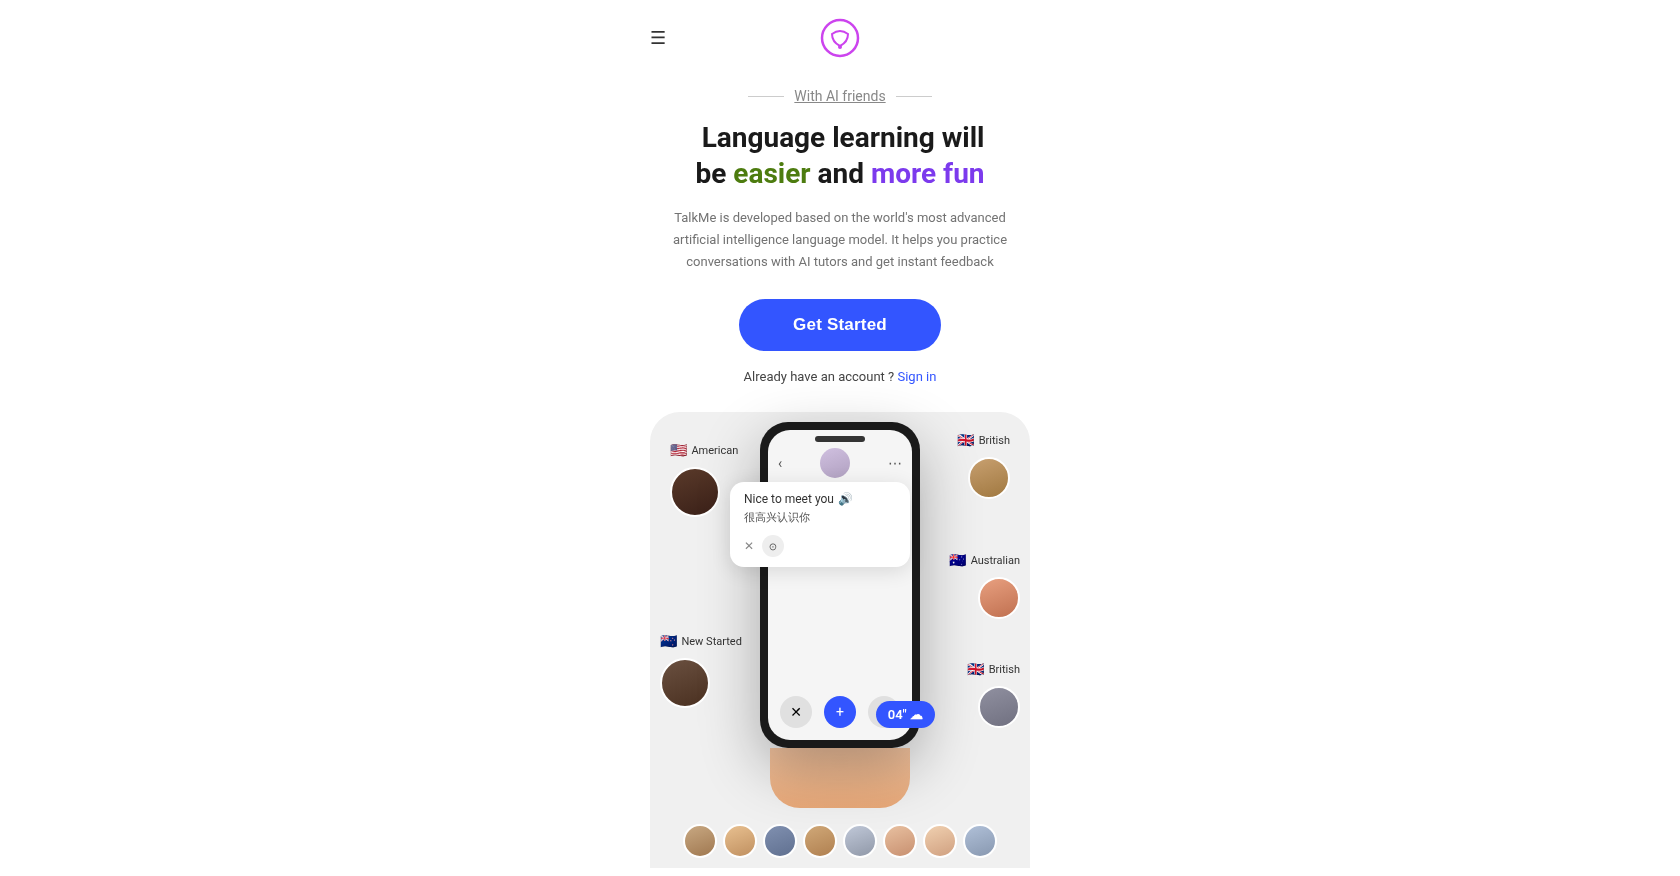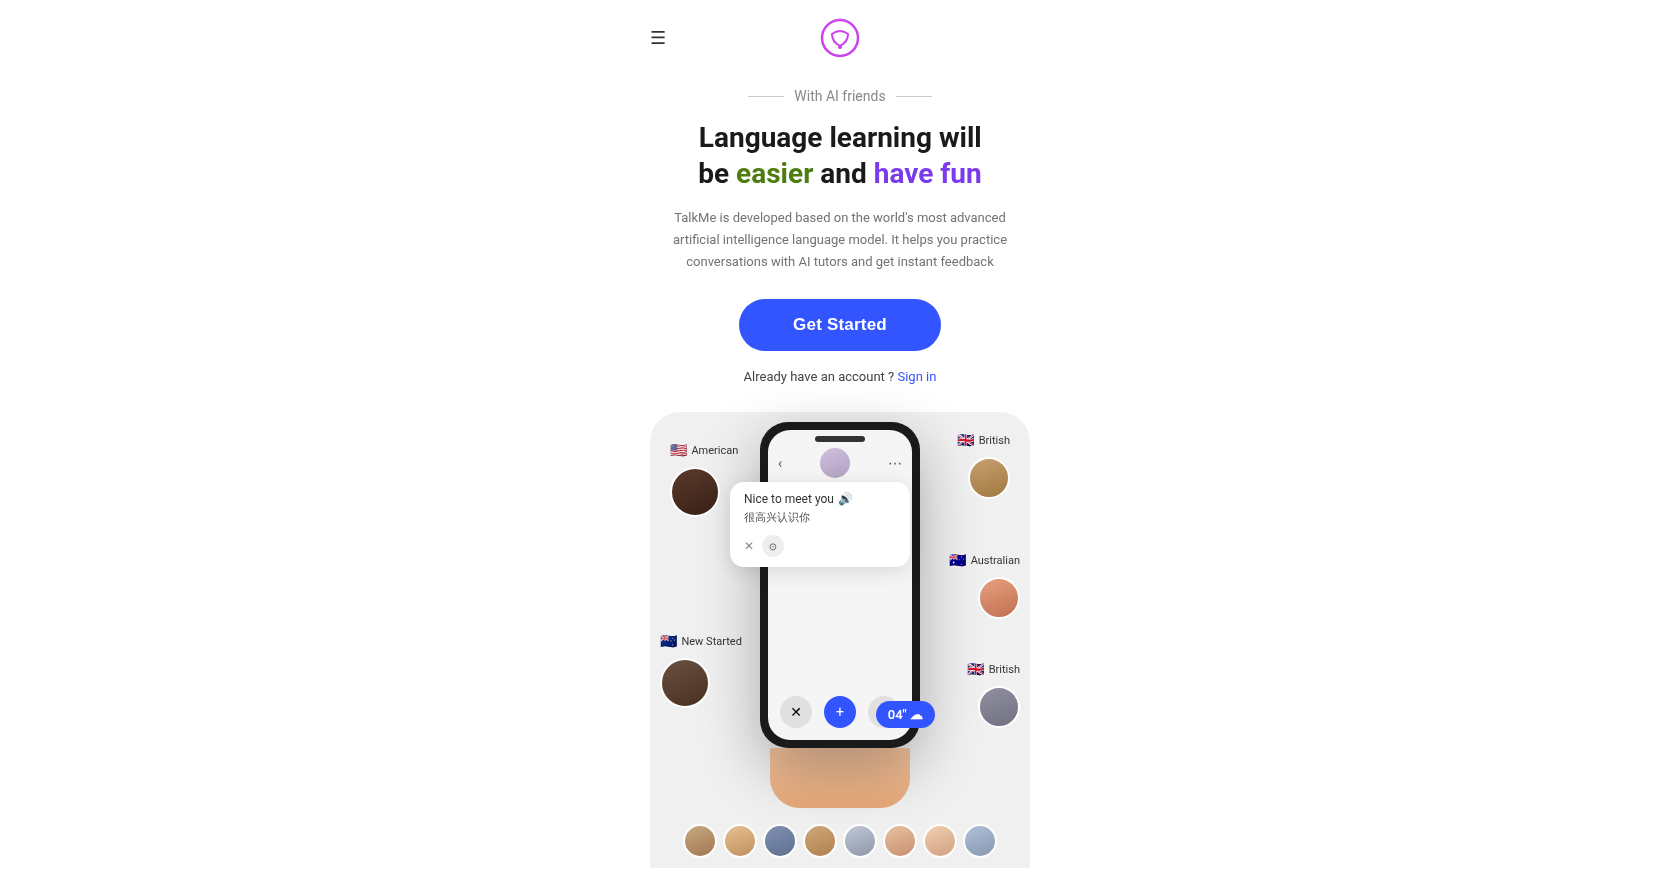--- a/index.html
+++ b/index.html
@@ -47,20 +47,21 @@
       width: 400px;
     }
 
     .tagline-row {
       display: flex;
       align-items: center;
       gap: 10px;
       margin-bottom: 16px;
       color: #888;
       font-size: 14px;
+      text-decoration: underline;
     }
     .tagline-line {
       width: 36px;
       height: 1px;
       background: #ccc;
     }
 
     .hero-title {
       font-size: 28px;
       font-weight: 700;
@@ -404,21 +405,21 @@
 
 <div class="hero">
   <div class="tagline-row">
     <div class="tagline-line"></div>
     <span>With AI friends</span>
     <div class="tagline-line"></div>
   </div>
 
   <h1 class="hero-title">
     <span>Language learning will</span><br>
-    <span>be </span><span class="blue">easier</span><span> and </span><span class="purple">have fun</span>
+    <span>be </span><span class="blue">easier</span><span> and </span><span class="purple">more fun</span>
   </h1>
 
   <p class="hero-desc">TalkMe is developed based on the world's most advanced artificial intelligence language model. It helps you practice conversations with AI tutors and get instant feedback</p>
 
   <button class="cta-btn">Get Started</button>
 
   <div class="signin-row">
     <span>Already have an account ?</span>
     <a href="#">Sign in</a>
   </div>

